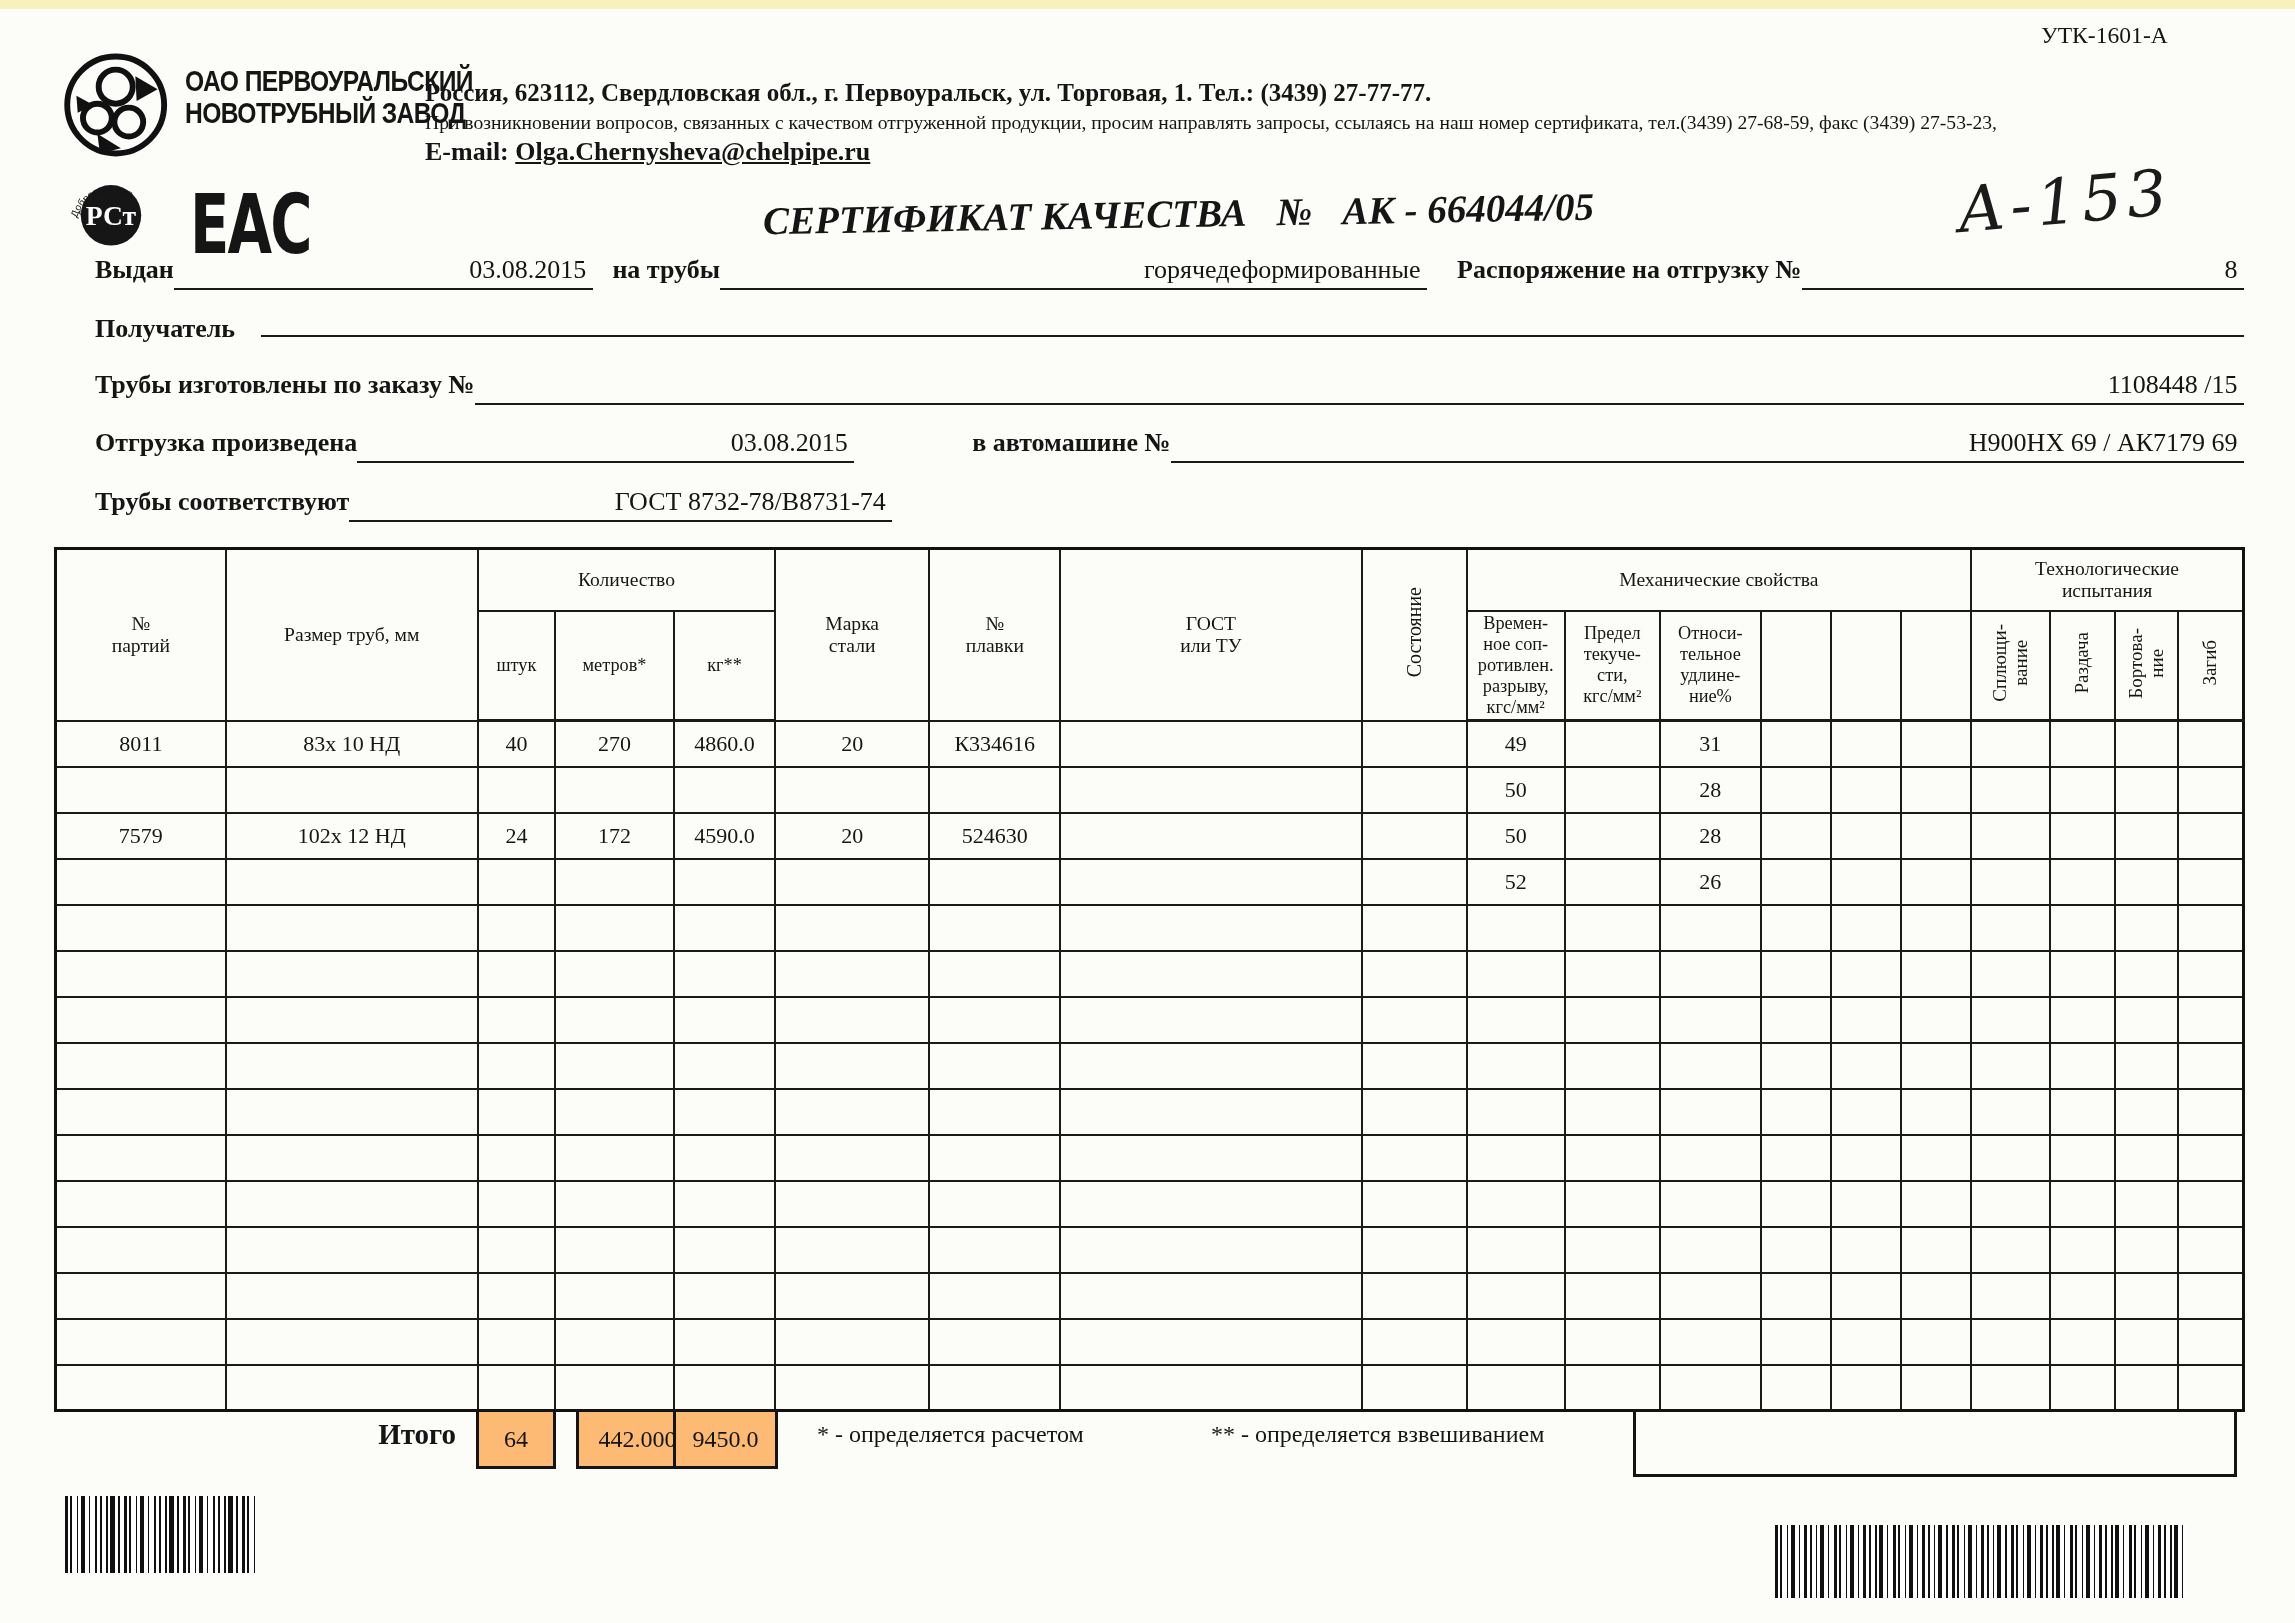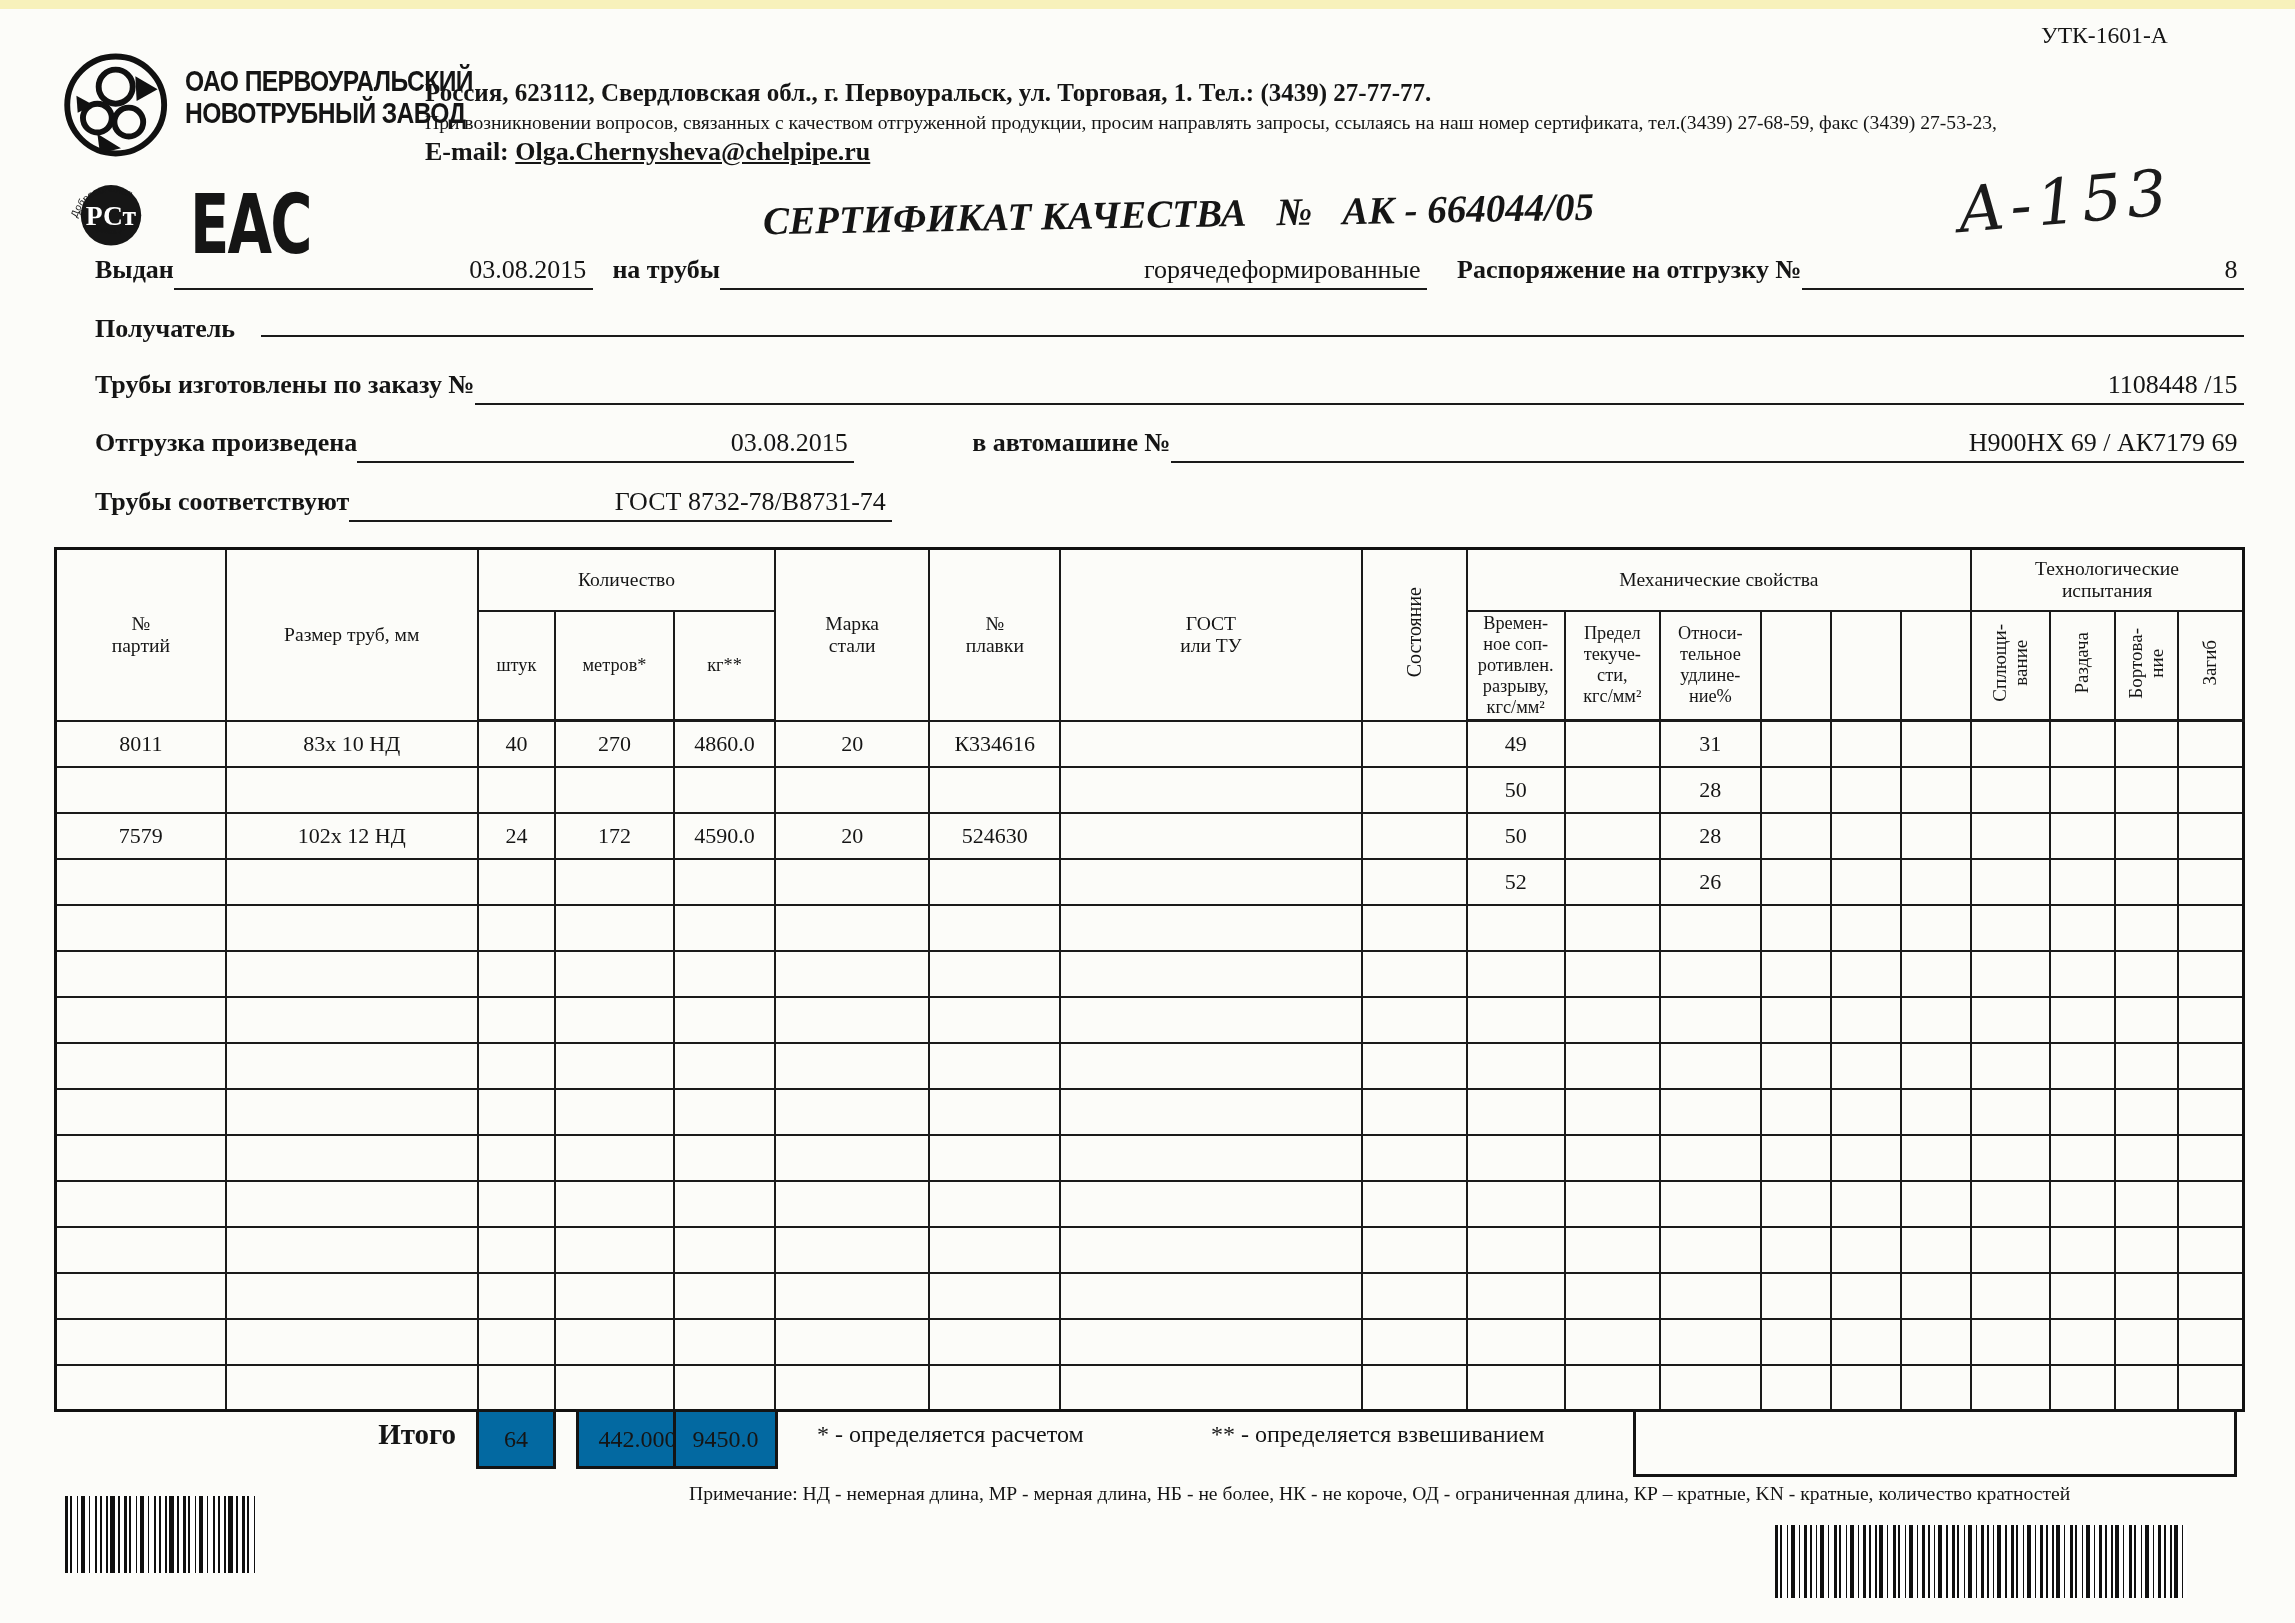--- a/index.html
+++ b/index.html
@@ -57,21 +57,21 @@
   .vert span { writing-mode:vertical-rl; transform:rotate(180deg); display:inline-block;
     white-space:pre-line; font-size:19px; line-height:1.1; }
   th.state-col span { font-size:20px; }
   tbody td { height:46px; font-size:22px; text-align:center; vertical-align:middle; }
 
   
   .totals { position:absolute; left:54px; top:1409px; width:2191px; height:72px; }
   .t-label { position:absolute; left:0; top:9.2px; width:424px; text-align:right;
     padding-right:22px; font-weight:bold; font-size:29px; }
   .t-box { position:absolute; top:0; height:60px; border:3.3px solid #141414;
-    display:flex; align-items:center; justify-content:center; font-size:24px; background:#0369a1; }
+    display:flex; align-items:center; justify-content:center; font-size:24px; background:#fdba74; }
   .t-pcs { left:422px; width:80px; }
   .t-meters { left:522px; width:123px; }
   .t-kg { left:619px; width:105px; }
   .t-note { position:absolute; top:11.8px; font-size:24px; white-space:nowrap;font-family:Liberation Serif, serif; }
   .t-note1 { left:763px; } .t-note2 { left:1157px; }
   .t-empty { position:absolute; left:1579px; width:604px; top:0; height:68px;
     border:3.3px solid #141414; }
 
   .remark { position:absolute; left:689px; top:1483px; font-size:19.6px; white-space:nowrap; }
 
@@ -567,19 +567,18 @@
   <div class="totals">
     <div class="t-label">Итого</div>
     <div class="t-box t-pcs">64</div>
     <div class="t-box t-meters">442.000</div>
     <div class="t-box t-kg">9450.0</div>
     <div class="t-note t-note1">* - определяется расчетом</div>
     <div class="t-note t-note2">** - определяется взвешиванием</div>
     <div class="t-empty"></div>
   </div>
 
-  <div class="remark">Примечание: НД - немерная длина, МР - мерная длина, НБ - не более, НК - не короче, ОД - ограниченная длина, КР – кратные, KN - кратные, количество кратностей</div>
 
   <div class="barcode bc-left"></div>
   <div class="barcode bc-right"></div>
 
 </div>
 
 
 </body></html>

